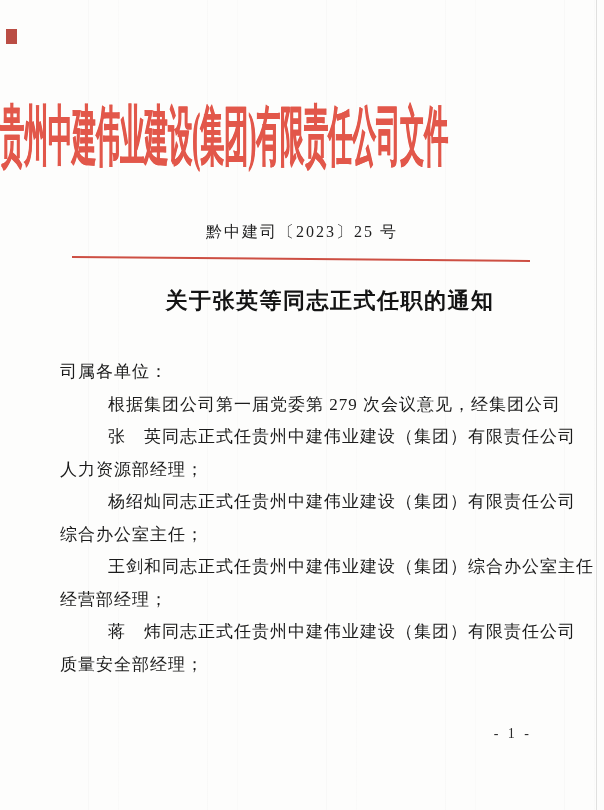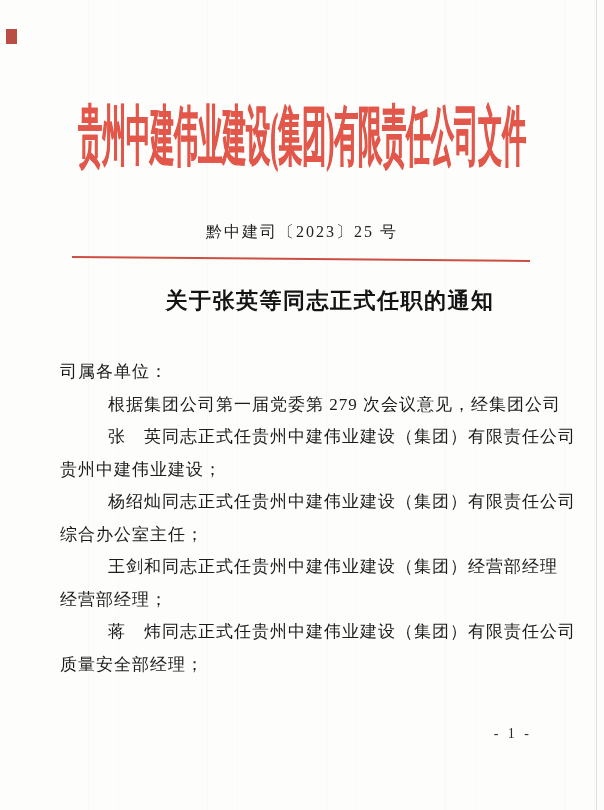--- a/index.html
+++ b/index.html
@@ -47,21 +47,20 @@
     opacity: 0.9;
   }
   .header-band {
     position: absolute;
     top: 72px;
     left: 0;
     width: 604px;
     height: 128px;
     display: flex;
     align-items: center;
-    justify-content: center;
   }
   .header-title {
     display: inline-block;
     font-size: 24px;
     font-weight: 700;
     letter-spacing: 0px;
     white-space: nowrap;
     transform: scale(1, 2.7);
     transform-origin: center center;
     text-shadow: 0.5px 0 0 currentColor;
@@ -137,24 +136,24 @@
   <div class="doc-number">黔中建司〔2023〕25 号</div>
 
   <div class="red-line" style="background: rgb(205, 79, 67);"></div>
 
   <h1 class="doc-title">关于张英等同志正式任职的通知</h1>
 
   <div class="doc-body" style="color: rgb(27, 27, 27);">
       <div class="line">司属各单位：</div>
       <div class="line indent">根据集团公司第一届党委第 279 次会议意见，经集团公司</div>
       <div class="line indent">张　英同志正式任贵州中建伟业建设（集团）有限责任公司</div>
-      <div class="line">贵州中建伟业建设；</div>
+      <div class="line">人力资源部经理；</div>
       <div class="line indent">杨绍灿同志正式任贵州中建伟业建设（集团）有限责任公司</div>
       <div class="line">综合办公室主任；</div>
-      <div class="line indent">王剑和同志正式任贵州中建伟业建设（集团）经营部经理</div>
+      <div class="line indent">王剑和同志正式任贵州中建伟业建设（集团）综合办公室主任</div>
       <div class="line">经营部经理；</div>
       <div class="line indent">蒋　炜同志正式任贵州中建伟业建设（集团）有限责任公司</div>
       <div class="line">质量安全部经理；</div>
     </div>
 
   <div class="page-number">- 1 -</div>
 
   <div class="scan-edge"></div>
 
 </div>

